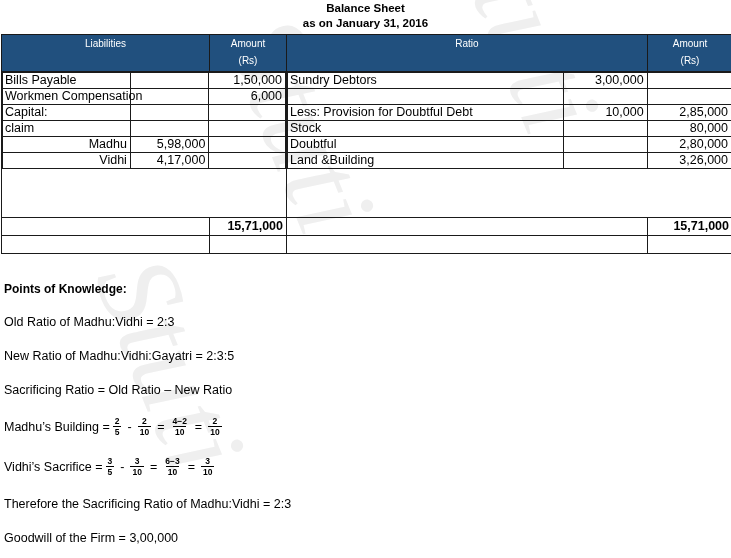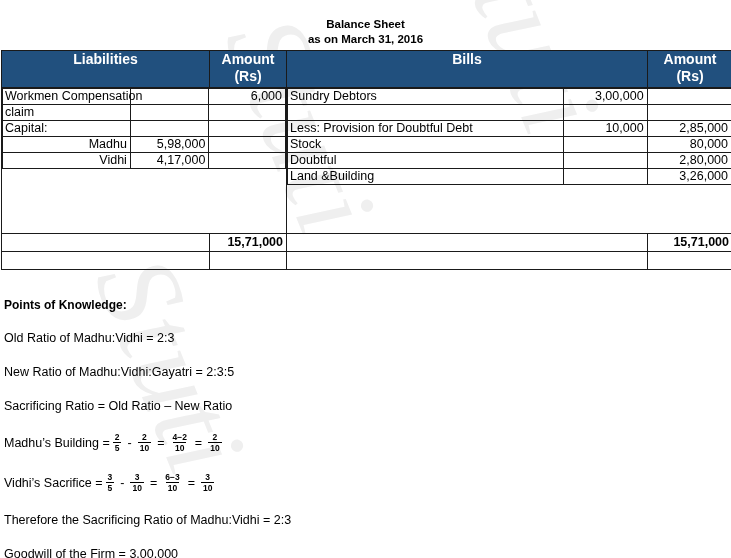--- a/index.html
+++ b/index.html
@@ -37,41 +37,41 @@
   .wm-3 { top: 300px;  left: 60px;  transform: rotate(68deg); }
 
   .content { position: relative; z-index: 2; }
 
   
   .title-block {
     text-align: center;
     font-weight: bold;
     font-size: 11.5px;
     line-height: 15px;
-    padding-top: 17px;
+    padding-top: 1px;
   }
 
   
   table.bs {
     border-collapse: collapse;
     width: 729px;
     margin: 3px 1px 0 1px;
     table-layout: fixed;
     font-size: 12.5px;
   }
   table.bs td, table.bs th {
     border: 1px solid #1a1a1a;
     padding: 0;
     vertical-align: top;
   }
   thead th {
     background: #21507E;
     color: #ffffff;
-    font-weight: bold;
-    font-size: 14px;
+    font-weight: normal;
+    font-size: 10px;
     text-align: center;
     height: 36px;
     line-height: 17px;
     border-color: #1a1a1a;
   }
   th .sub { display: block; }
 
   
   .inner {
     width: 100%;
@@ -161,61 +161,66 @@
 <div class="watermark">
   <div class="wm-text wm-1">Stuti</div>
   <div class="wm-text wm-2">Stuti</div>
   <div class="wm-text wm-3">Stuti</div>
 </div>
 
 <div class="content">
 
   <div class="title-block">
     <div>Balance Sheet</div>
-    <div>as on March 31, 2016</div>
+    <div>as on January 31, 2016</div>
   </div>
 
   <table class="bs">
     <thead>
       <tr>
         <th class="cell-particulars">Liabilities</th>
         <th class="cell-amount">
           <span class="sub">Amount</span>
           <span class="sub">(Rs)</span>
         </th>
-        <th class="cell-assets">Bills</th>
+        <th class="cell-assets">Ratio</th>
         <th class="cell-amount2">
           <span class="sub">Amount</span>
           <span class="sub">(Rs)</span>
         </th>
       </tr>
     </thead>
     <tbody>
       <tr>
 
         <td class="body-cell" colspan="2">
           <table class="inner">
             <colgroup>
               <col class="sub-name">
                 <col class="sub-val">
                 <col class="cell-amount">
             </colgroup>
             <tbody>
               <tr>
+                <td class="pad-l">Bills Payable</td>
+                <td class="r pad-r"></td>
+                <td class="r pad-r">1,50,000</td>
+              </tr>
+              <tr>
                 <td class="pad-l"> Workmen Compensation</td>
                 <td class="r pad-r"></td>
                 <td class="r pad-r">6,000</td>
               </tr>
               <tr>
+                <td class="pad-l">Capital:</td>
+                <td class="r pad-r"></td>
+                <td class="r pad-r"></td>
+              </tr>
+              <tr>
                 <td class="pad-l">claim</td>
-                <td class="r pad-r"></td>
-                <td class="r pad-r"></td>
-              </tr>
-              <tr>
-                <td class="pad-l">Capital:</td>
                 <td class="r pad-r"></td>
                 <td class="r pad-r"></td>
               </tr>
               <tr>
                 <td class="r pad-r">Madhu</td>
                 <td class="r pad-r">5,98,000</td>
                 <td class="r pad-r"></td>
               </tr>
               <tr>
                 <td class="r pad-r">Vidhi</td>

